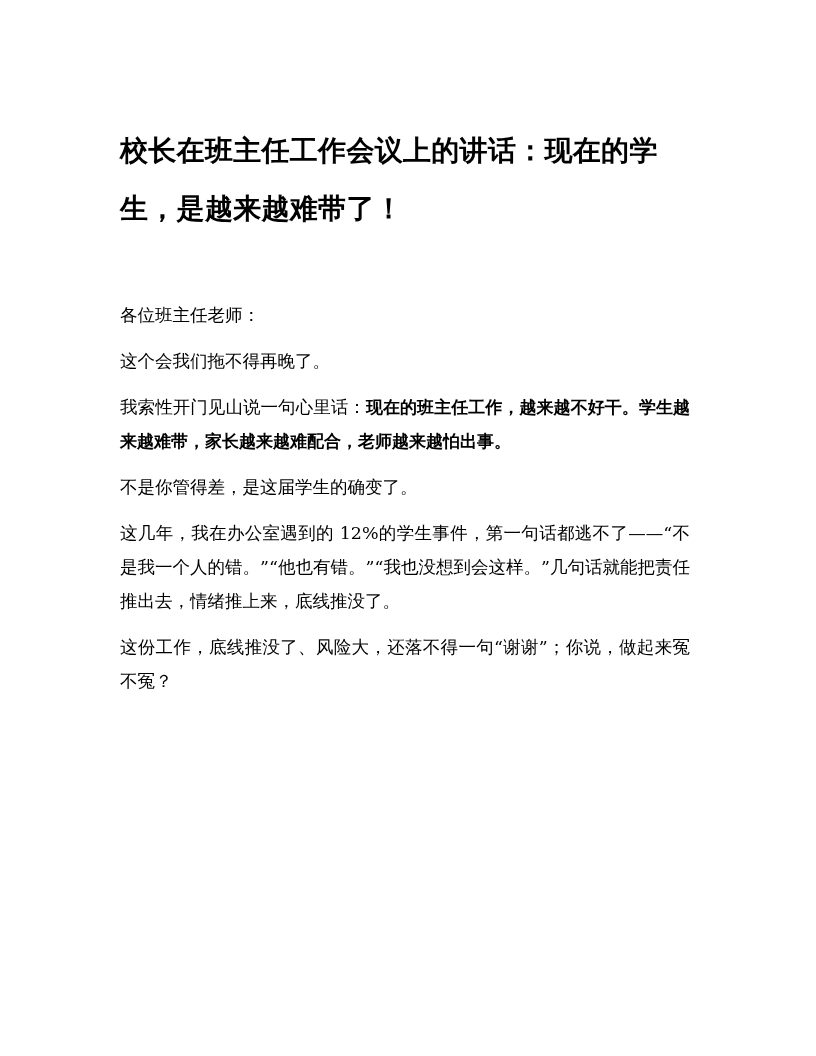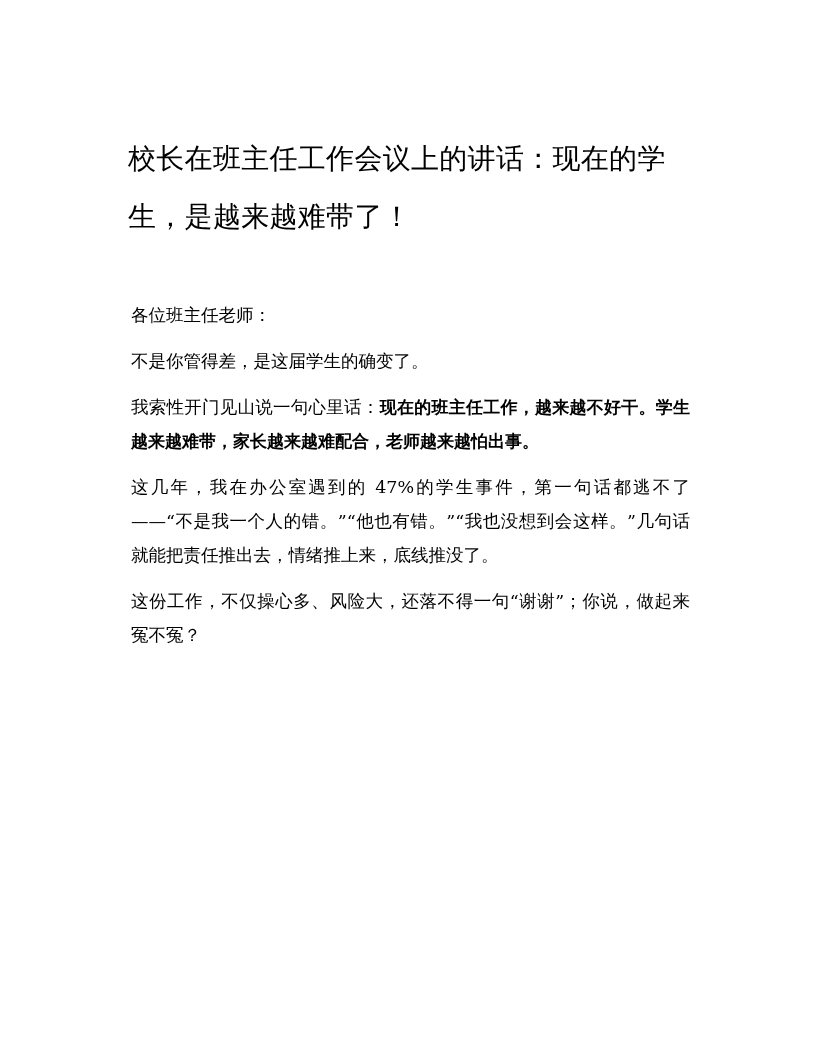--- a/index.html
+++ b/index.html
@@ -1,31 +1,32 @@
 <!DOCTYPE html>
 <html><head>
 <meta charset="utf-8">
 <style>
   html, body { margin: 0; padding: 0; background: #ffffff; }
   body { width: 816px; height: 1056px; position: relative; overflow: hidden;
          font-family: "DejaVu Serif", "Liberation Serif", serif; color: #000; }
   .page { position: absolute; left: 120px; top: 0; width: 570px; }
   .title { position: absolute; top: 122px; left: 0; width: 570px;
            font-family: "DejaVu Sans", "Liberation Sans", sans-serif;
-           font-weight: normal; font-size: 28px; line-height: 58px; margin: 8px;
+           font-weight: bold; font-size: 28px; line-height: 58px; margin: 0;
            letter-spacing: 0.3px; }
   .body { position: absolute; top: 298px; left: 0; width: 570px; }
-  .para { font-size: 17.5px; line-height: 34px; margin: 0 0 12px 11px; text-align: justify; }
+  .para { font-size: 17.5px; line-height: 34px; margin: 0 0 12px 0; text-align: justify; }
   .bold { font-weight: bold; font-family: "DejaVu Sans", "Liberation Sans", sans-serif; font-size: 17px; }
 </style>
 </head>
 <body>
 
 <div class="page">
   <h1 class="title">校长在班主任工作会议上的讲话：现在的学生，是越来越难带了！</h1>
   <div class="body">
     <p class="para">各位班主任老师：</p>
+    <p class="para">这个会我们拖不得再晚了。</p>
+    <p class="para"><span>我索性开门见山说一句心里话：</span><span class="bold">现在的班主任工作，越来越不好干。学生越来越难带，家长越来越难配合，老师越来越怕出事。</span></p>
     <p class="para">不是你管得差，是这届学生的确变了。</p>
-    <p class="para"><span>我索性开门见山说一句心里话：</span><span class="bold">现在的班主任工作，越来越不好干。学生越来越难带，家长越来越难配合，老师越来越怕出事。</span></p>
-    <p class="para">这几年，我在办公室遇到的 47%的学生事件，第一句话都逃不了——“不是我一个人的错。”“他也有错。”“我也没想到会这样。”几句话就能把责任推出去，情绪推上来，底线推没了。</p>
-    <p class="para">这份工作，不仅操心多、风险大，还落不得一句“谢谢”；你说，做起来冤不冤？</p>
+    <p class="para">这几年，我在办公室遇到的 12%的学生事件，第一句话都逃不了——“不是我一个人的错。”“他也有错。”“我也没想到会这样。”几句话就能把责任推出去，情绪推上来，底线推没了。</p>
+    <p class="para">这份工作，底线推没了、风险大，还落不得一句“谢谢”；你说，做起来冤不冤？</p>
   </div>
 </div>
 
 </body></html>

